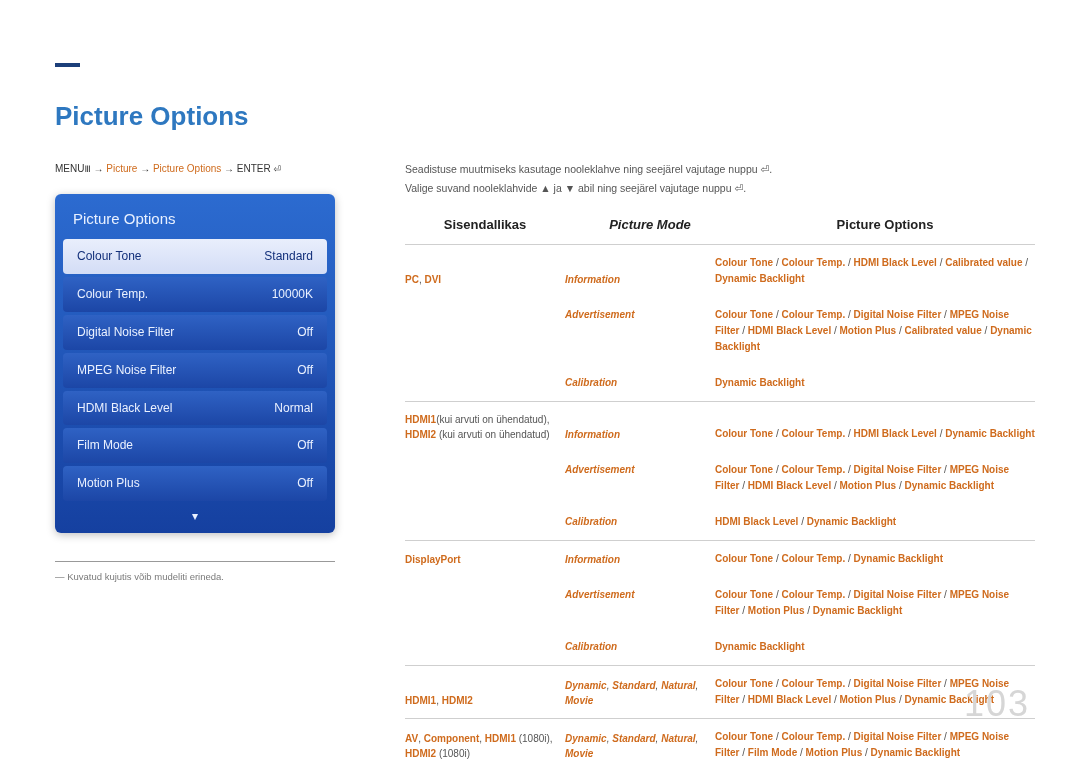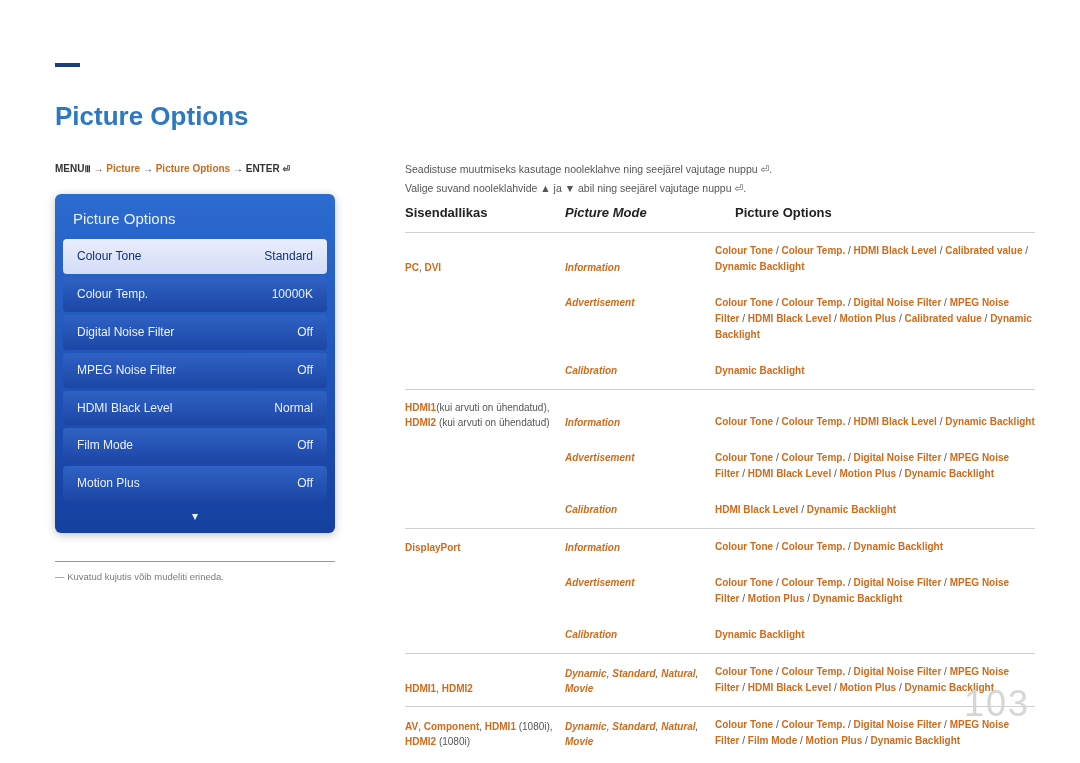--- a/index.html
+++ b/index.html
@@ -29,21 +29,21 @@
   }
   h1.title {
     color: #2e78c0;
     font-size: 26px;
     font-weight: 600;
     margin-bottom: 28px;
   }
   .two-col { display: flex; gap: 70px; }
   .left { width: 280px; flex: 0 0 280px; }
   .right { flex: 1; }
-  .breadcrumb { font-size: 10px; color: #333; font-weight: 700; margin-bottom: 18px; }
+  .breadcrumb { font-size: 10px; color: #333; font-weight: 400; margin-bottom: 18px; }
   .breadcrumb .bc-orange { color: #cf6b1d; }
   .breadcrumb .bc-icon { display:inline-block; font-size:9px; vertical-align:baseline; }
   .panel {
     background: linear-gradient(#2c6bd0, #1540a0);
     border-radius: 6px;
     padding: 8px;
     color: #fff;
     box-shadow: 0 2px 8px rgba(0,0,0,0.25);
   }
   .panel-title { font-size: 15px; font-weight: 500; padding: 6px 10px 10px 10px; color:#e8f0ff; }
@@ -59,21 +59,21 @@
   .panel-row.selected {
     background: linear-gradient(#e9eefc, #d3ddf6);
     color: #13307a;
   }
   .panel-row.selected .val { color:#13307a; }
   .panel-chevron { text-align:center; color:#eaf1ff; font-size:12px; padding-top:4px;}
   .footnote-rule { border:0; border-top:1px solid #999; margin-top:28px; margin-bottom:8px; width:100%; }
   .footnote { font-size: 9.5px; color:#7a7a7a; }
   .intro { font-size: 10.5px; color:#555; margin-bottom: 4px; }
   .intro .glyph { display:inline-block; }
-  .cols-header { display:flex; margin-top:8px; margin-bottom:4px; padding-bottom:6px;}
+  .cols-header { display:flex; margin-top:20px; margin-bottom:4px; padding-bottom:6px;text-align:center;}
   .cols-header .h { font-size: 13px; font-weight:700; color:#222; }
   .h1c { width: 160px; }
   .h2c { width: 170px; font-style: italic; }
   .h3c { flex:1; }
   .tbl { width:100%; }
   .tbl .trow { display:flex; border-top:1px solid #cfcfcf; padding:10px 0 10px 0;align-items:flex-end;}
   .tbl .c1 { width:160px; font-size:10px; color:#555; line-height:1.5;}
   .tbl .c2 { width:150px; font-size:10px; font-weight:700; color:#cf6b1d; line-height:1.5;font-style:italic;}
   .tbl .c3 { flex:1; font-size:10px; font-weight:700; color:#cf6b1d; line-height:1.6;}
   .tbl .subrow { display:flex; padding:10px 0 10px 0;}

